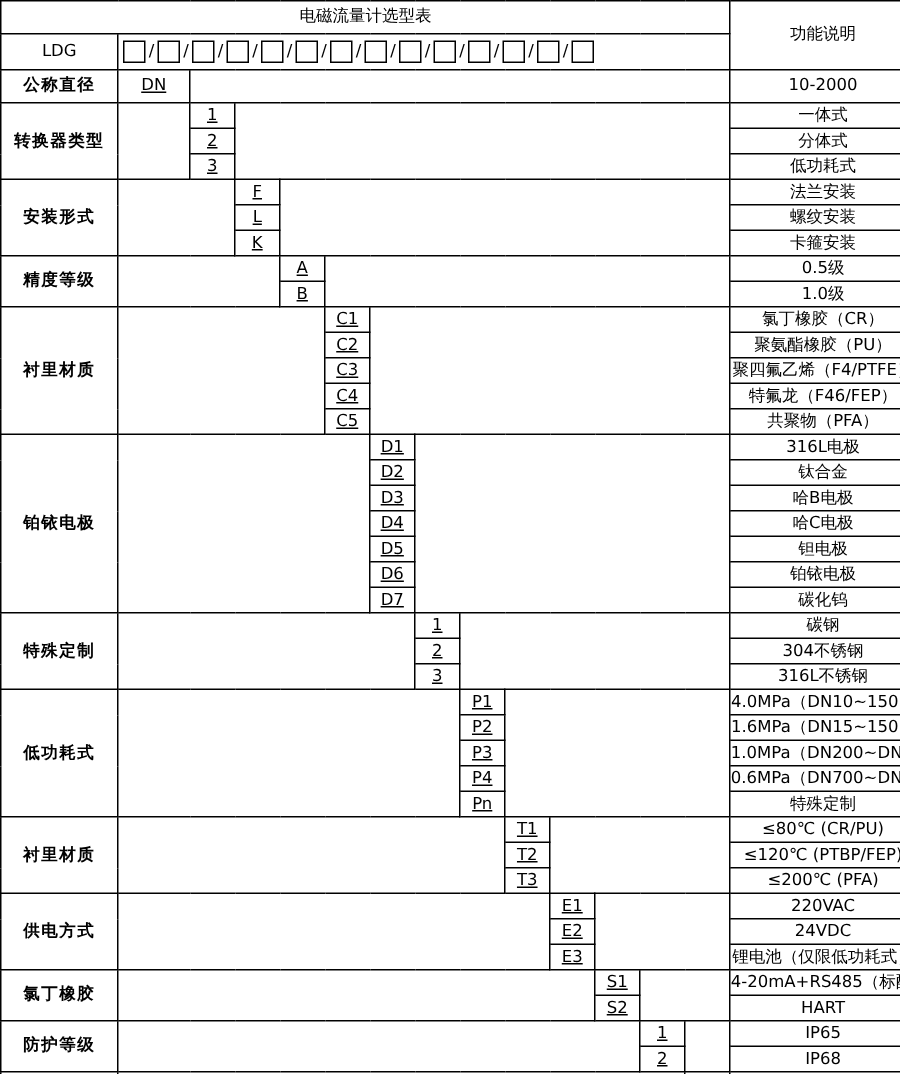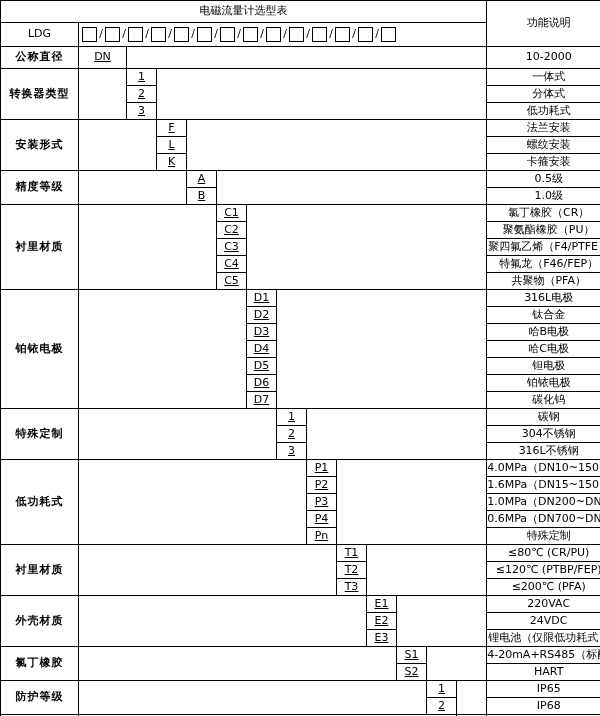--- a/index.html
+++ b/index.html
@@ -247,21 +247,21 @@
     <tr style="height:17px;">
       <td class="code">T2</td>
       <td class="desc small">≤120℃ (PTBP/FEP)</td>
     </tr>
     <tr style="height:17px;">
       <td class="code">T3</td>
       <td class="desc">≤200℃ (PFA)</td>
     </tr>
 
     <tr style="height:17px;">
-      <td class="cat" rowspan="3">外壳材质</td>
+      <td class="cat" rowspan="3">供电方式</td>
       <td colspan="9" rowspan="3"></td>
       <td class="code">E1</td>
       <td colspan="3" rowspan="3"></td>
       <td class="desc">220VAC</td>
     </tr>
     <tr style="height:17px;">
       <td class="code">E2</td>
       <td class="desc">24VDC</td>
     </tr>
     <tr style="height:17px;">

